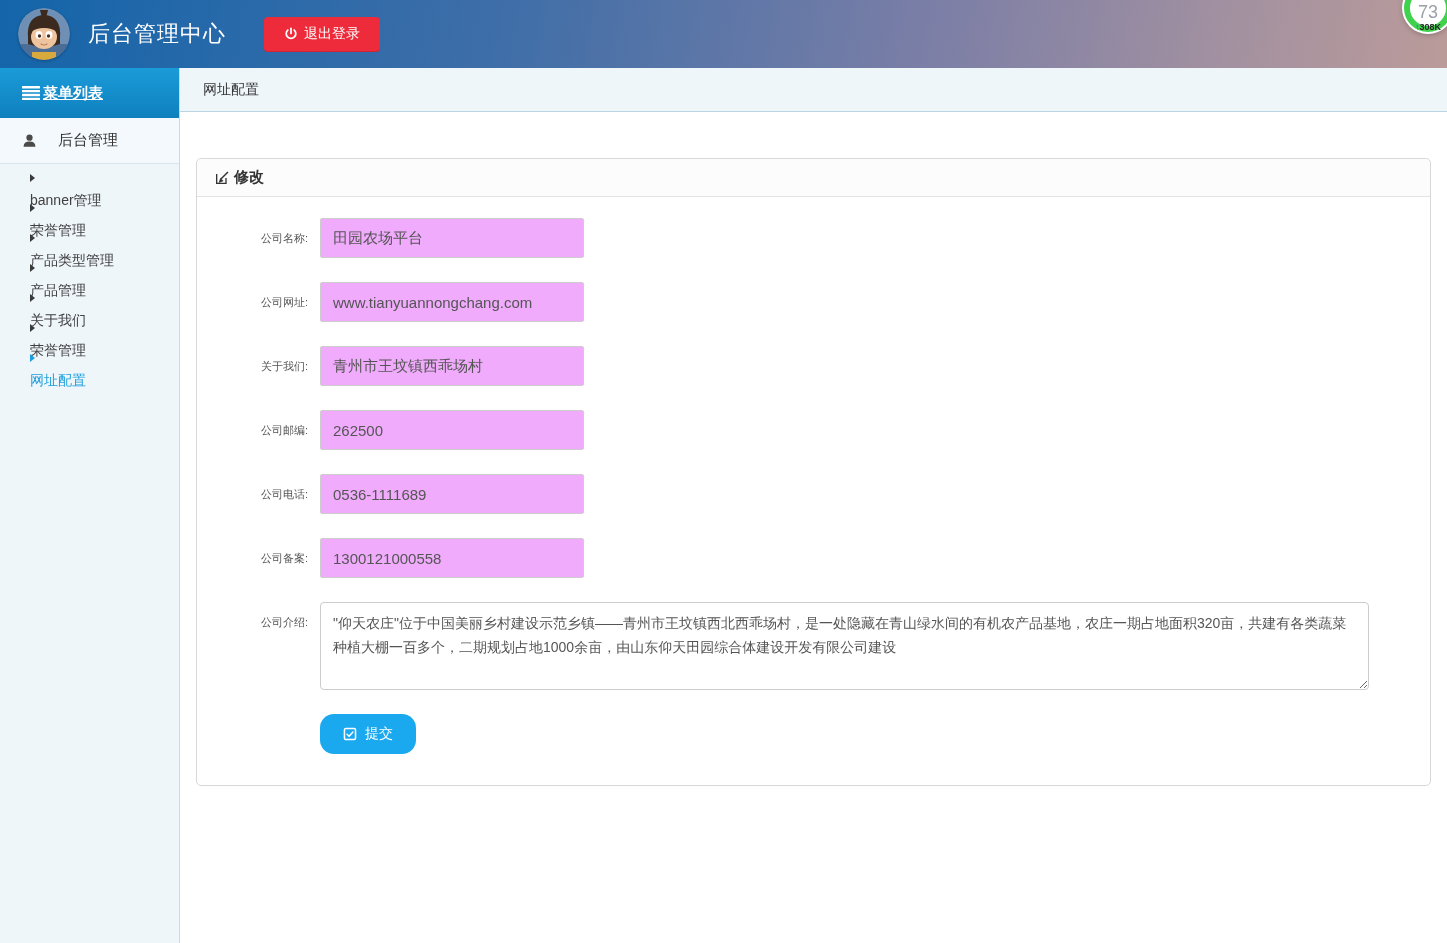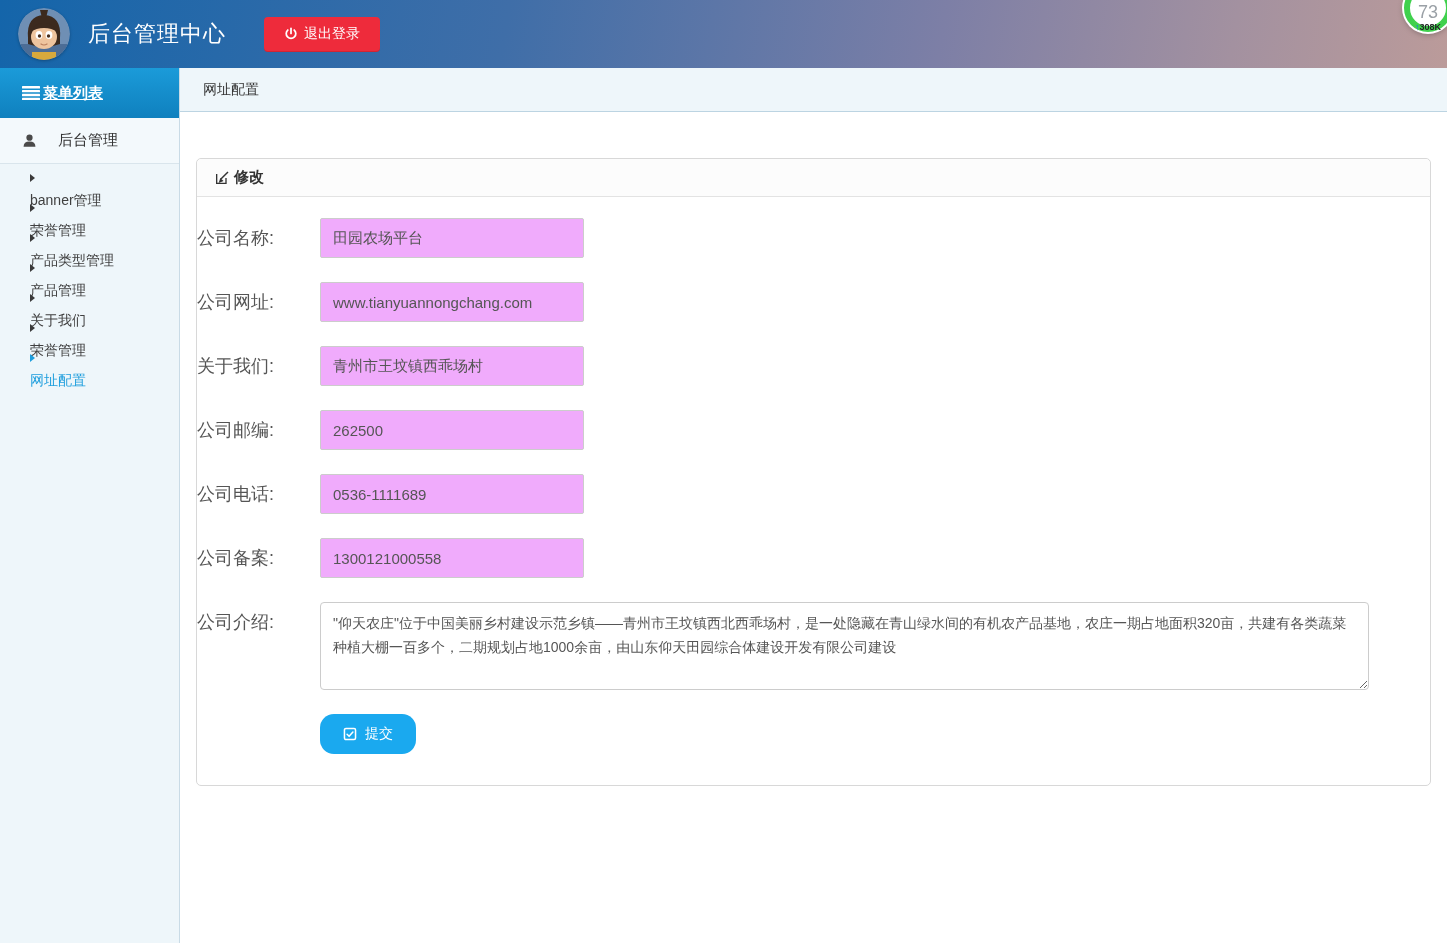--- a/index.html
+++ b/index.html
@@ -65,22 +65,22 @@
   .content { flex:1; padding:25px 16px 0 16px; }
   .panel { border:1px solid #d8d8d8; border-radius:5px; height:628px; background:#fff;margin-top:21px; }
   .panel-header {
     height:38px; display:flex; align-items:center; gap:4px; padding-left:17px;
     border-bottom:1px solid #e3e3e3; background:#fcfcfc; border-radius:5px 5px 0 0;
     font-size:15px; font-weight:bold; color:#333;
   }
   .panel-body { padding-top:21px; }
   .form-row { display:flex; margin-bottom:24px; }
   .form-label {
-    width:123px; flex-shrink:0; padding-right:12px;
-    font-size:18px; color:#555; line-height:40px;
+    width:123px; flex-shrink:0; text-align:right; padding-right:12px;
+    font-size:11px; color:#555; line-height:40px;
   }
   .text-input {
     width:264px; height:40px; border:1px solid #ccc; border-radius:2px;
     padding:0 12px; font-size:15px; color:#555; background:#f0abfc; outline:none; font-family:inherit;
   }
   .textarea {
     width:1049px; height:88px; border:1px solid #ccc; border-radius:4px;
     padding:8px 12px; font-size:14px; line-height:24px; color:#555; background:#fff;
     outline:none; resize:both; font-family:inherit;
   }

